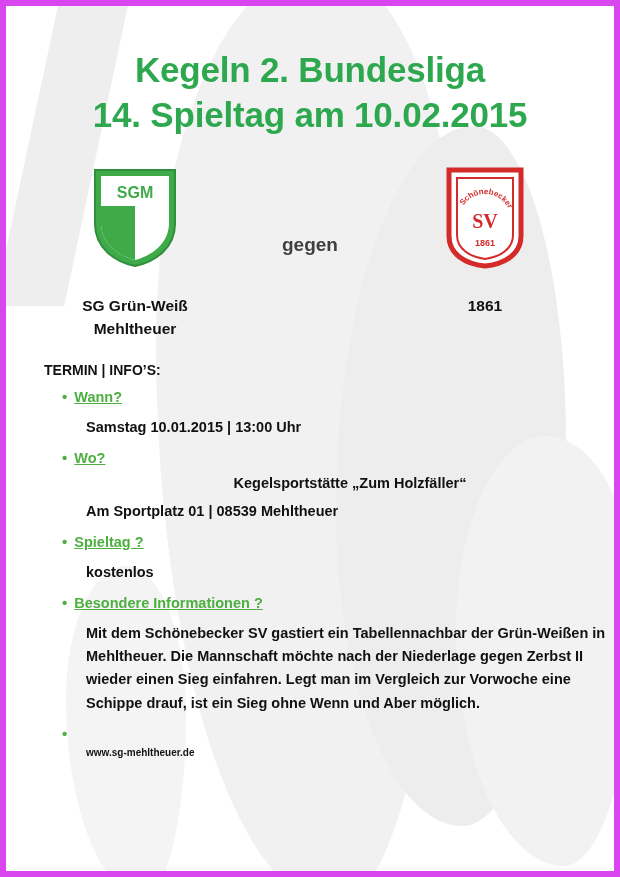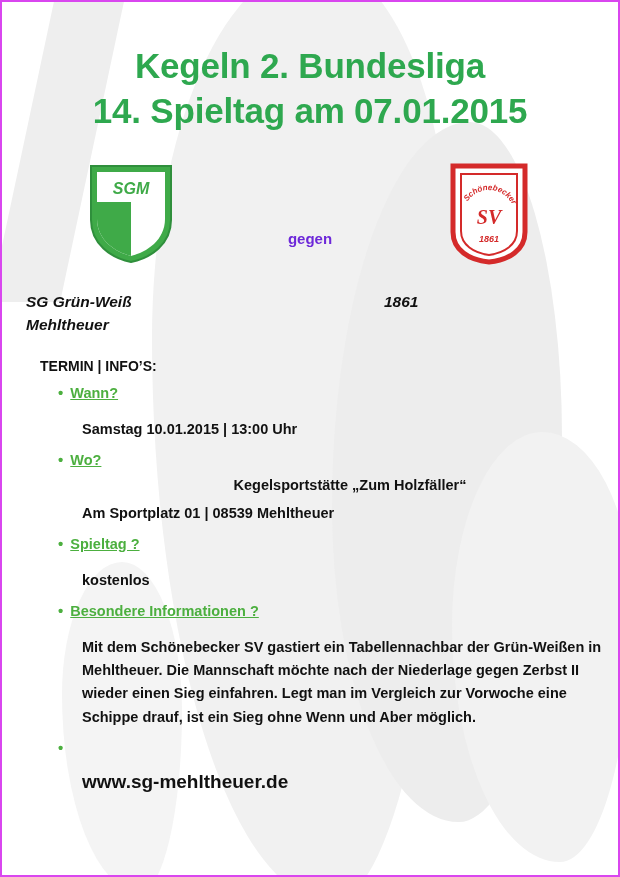--- a/index.html
+++ b/index.html
@@ -11,21 +11,21 @@
     height: 877px;
     background: #ffffff;
     font-family: "Liberation Sans", sans-serif;
     overflow: hidden;
   }
   .poster {
     position: relative;
     width: 620px;
     height: 877px;
     box-sizing: border-box;
-    border: 2px solid #d946ef;
+    border: 6px solid #d946ef;
     background: #ffffff;
     overflow: hidden;
   }
   
   .watermark {
     position: absolute;
     inset: 0;
     overflow: hidden;
     pointer-events: none;
   }
@@ -93,31 +93,31 @@
   
   .teams {
     display: flex;
     align-items: flex-start;
     justify-content: space-between;
     margin-top: 24px;
     padding: 0 24px;
   }
   .team {
     width: 210px;
-    font-style: italic;
+    text-align: center;
   }
   .team-mid {
     width: 140px;
     text-align: center;
     padding-top: 72px;
   }
   .gegen {
     font-weight: bold;
-    font-size: 15px;
-    color: #6d28d9;
+    font-size: 19px;
+    color: #404040;
   }
   .crest-wrap {
     height: 112px;
     display: flex;
     align-items: center;
     justify-content: center;
   }
   
   .shield {
     position: relative;
@@ -169,53 +169,53 @@
   .bullet-q {
     line-height: 1.25;
     text-decoration: underline;
   }
   .answer {
     color: #111111;
     font-weight: bold;
     font-size: 14.5px;
     line-height: 1.62;
     padding-left: 42px;
-    margin-top: 15px;
+    margin-top: 9px;
     margin-bottom: 10px;
   }
   .answer.para {
     line-height: 1.6;
   }
   .answer.small-gap { margin-top: 4px; text-align: center; }
   .link-answer {
     color: #111111;
     font-weight: bold;
-    font-size: 19px;
+    font-size: 10px;
     padding-left: 42px;
-    margin-top: 13px;
+    margin-top: 3px;
   }
 </style>
 </head>
 <body>
 
 <div class="poster">
 
   <div class="watermark">
     <div class="wm-shape wm1"></div>
     <div class="wm-shape wm2"></div>
     <div class="wm-shape wm3"></div>
     <div class="wm-shape wm4"></div>
     <div class="wm-shape wm5"></div>
   </div>
 
   <div class="content">
 
     <div class="title-block">
       <div class="title-line">Kegeln 2. Bundesliga</div>
-      <div class="title-line">14. Spieltag am 07.01.2015</div>
+      <div class="title-line">14. Spieltag am 10.02.2015</div>
     </div>
 
     <div class="teams">
 
       <div class="team">
         <div class="crest-wrap">
           <div class="shield">
             <svg width="88" height="104" viewBox="0 0 88 104">
               <path d="M4 4 H84 V58 C84 82 64 96 44 100 C24 96 4 82 4 58 Z" fill="#3faa48" stroke="#2f8f3c" stroke-width="2"></path>
               <path d="M10 10 H78 V57 C78 78 60 90 44 94 C44 94 44 10 44 10 Z" fill="#ffffff"></path>

